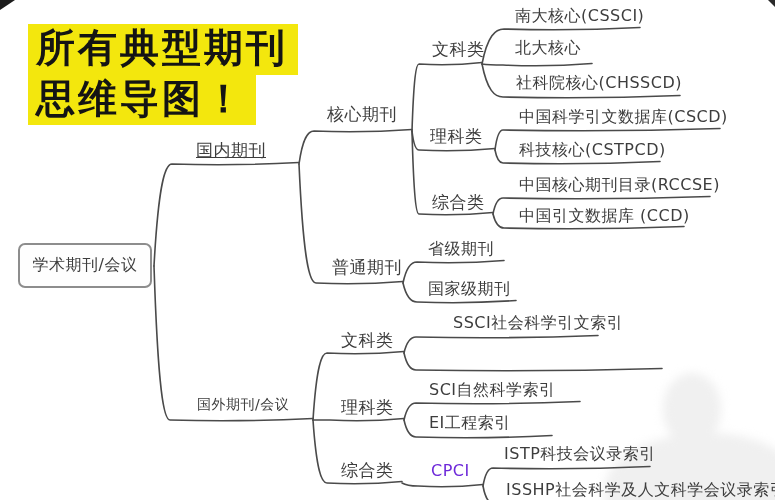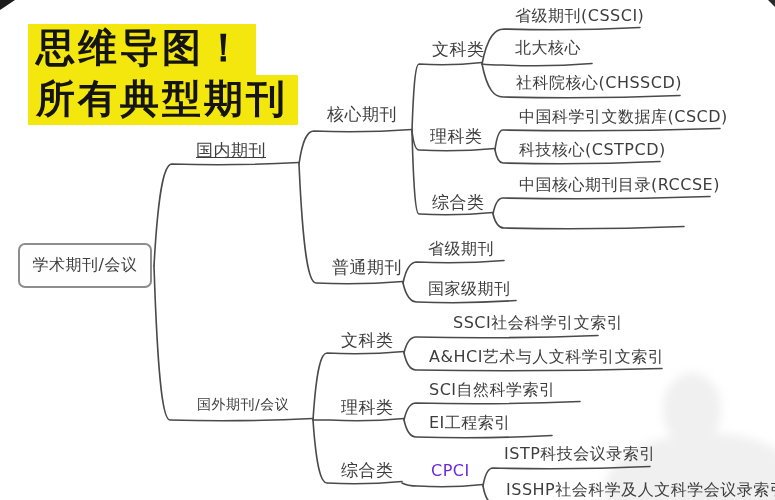--- a/index.html
+++ b/index.html
@@ -37,22 +37,22 @@
   #watermark .body{position:absolute;left:0px;top:68px;width:190px;height:100px;border-radius:55% 45% 0 0;}
   
   .corner{position:absolute;width:0;height:0;z-index:4;}
   #corner-tl{left:0;top:0;border-top:10px solid #1c1c1c;border-right:15px solid transparent;}
   #corner-tr{right:0;top:0;border-top:7px solid #2a2a2a;border-left:7px solid transparent;}
 </style>
 </head>
 <body>
 
 <div id="title-block">
+  <div class="title-line" style="background: rgb(243, 231, 13); color: rgb(20, 20, 20);">所有典型期刊</div>
   <div class="title-line" style="background: rgb(243, 231, 13); color: rgb(20, 20, 20);">思维导图！</div>
-  <div class="title-line" style="background: rgb(243, 231, 13); color: rgb(20, 20, 20);">所有典型期刊</div>
 </div>
 
 <svg id="map-svg" width="775" height="500" viewBox="0 0 775 500">
     <path d="M 154 266 C 158.5 184.39999999999998, 164.8 164, 172 164 Q 235.5 166, 299 162.5" stroke="#4a4a4a"></path>
     <path d="M 299 164 C 302.75 137.6, 308 131, 314 131 Q 363 133, 412 129.5" stroke="#4a4a4a"></path>
     <path d="M 412 131 C 413.75 77.4, 416.2 64, 419 64 Q 450.5 66, 482 62.5" stroke="#4a4a4a"></path>
     <path d="M 482 64 C 487.5 36, 495.2 29, 504 29 Q 572 31, 640 27.5" stroke="#4a4a4a"></path>
     <path d="M 482 64 C 487.25 64.8, 494.6 65, 503 65 Q 547.5 67, 592 63.5" stroke="#4a4a4a"></path>
     <path d="M 482 64 C 487.25 90.4, 494.6 97, 503 97 Q 591.5 99, 680 95.5" stroke="#4a4a4a"></path>
     <path d="M 412 131 C 413.75 146.2, 416.2 150, 419 150 Q 457 152, 495 148.5" stroke="#4a4a4a"></path>
@@ -75,35 +75,35 @@
     <path d="M 402 483 C 406 485.4, 411.6 486, 418 486 Q 450.5 488, 483 484.5" stroke="#4a4a4a"></path>
     <path d="M 483 486 C 485.5 471.6, 489 468, 493 468 Q 571.5 470, 650 466.5" stroke="#4a4a4a"></path>
     <path d="M 483 486 C 485.5 499.6, 489 503, 493 503 Q 634.5 505, 776 501.5" stroke="#4a4a4a"></path>
   </svg>
 
 <div id="map-layer">
     <div class="root-box" style="left: 18px; top: 243px; width: 134px; height: 45px; color: rgb(61, 61, 61); border-color: rgb(141, 141, 141);">学术期刊/会议</div>
     <div class="node-label" style="left: 196px; top: 141px; color: rgb(61, 61, 61); font-size: 17px; text-decoration: underline;">国内期刊</div>
     <div class="node-label" style="left: 327px; top: 105px; color: rgb(61, 61, 61); font-size: 17px;">核心期刊</div>
     <div class="node-label" style="left: 432px; top: 40px; color: rgb(61, 61, 61); font-size: 17px;">文科类</div>
-    <div class="node-label" style="left: 515px; top: 7px; color: rgb(61, 61, 61);">省级期刊(CSSCI)</div>
+    <div class="node-label" style="left: 515px; top: 7px; color: rgb(61, 61, 61);">南大核心(CSSCI)</div>
     <div class="node-label" style="left: 515px; top: 39px; color: rgb(61, 61, 61);">北大核心</div>
     <div class="node-label" style="left: 516px; top: 74px; color: rgb(61, 61, 61);">社科院核心(CHSSCD)</div>
     <div class="node-label" style="left: 430px; top: 127px; color: rgb(61, 61, 61); font-size: 17px;">理科类</div>
     <div class="node-label" style="left: 519px; top: 108px; color: rgb(61, 61, 61);">中国科学引文数据库(CSCD)</div>
     <div class="node-label" style="left: 519px; top: 141px; color: rgb(61, 61, 61);">科技核心(CSTPCD)</div>
     <div class="node-label" style="left: 432px; top: 193px; color: rgb(61, 61, 61); font-size: 17px;">综合类</div>
     <div class="node-label" style="left: 519px; top: 176px; color: rgb(61, 61, 61);">中国核心期刊目录(RCCSE)</div>
+    <div class="node-label" style="left: 519px; top: 207px; color: rgb(61, 61, 61);">中国引文数据库 (CCD)</div>
     <div class="node-label" style="left: 332px; top: 258px; color: rgb(61, 61, 61); font-size: 17px;">普通期刊</div>
     <div class="node-label" style="left: 428px; top: 240px; color: rgb(61, 61, 61);">省级期刊</div>
     <div class="node-label" style="left: 428px; top: 280px; color: rgb(61, 61, 61);">国家级期刊</div>
     <div class="node-label" style="left: 197px; top: 397px; color: rgb(61, 61, 61); font-size: 14px;">国外期刊/会议</div>
     <div class="node-label" style="left: 341px; top: 331px; color: rgb(61, 61, 61); font-size: 17px;">文科类</div>
     <div class="node-label" style="left: 429px; top: 314px; color: rgb(61, 61, 61); margin-left: 24px;">SSCI社会科学引文索引</div>
-    <div class="node-label" style="left: 429px; top: 348px; color: rgb(61, 61, 61);">A&amp;HCI艺术与人文科学引文索引</div>
     <div class="node-label" style="left: 341px; top: 398px; color: rgb(61, 61, 61); font-size: 17px;">理科类</div>
     <div class="node-label" style="left: 429px; top: 381px; color: rgb(61, 61, 61);">SCI自然科学索引</div>
     <div class="node-label" style="left: 429px; top: 414px; color: rgb(61, 61, 61);">EI工程索引</div>
     <div class="node-label" style="left: 341px; top: 461px; color: rgb(61, 61, 61); font-size: 17px;">综合类</div>
     <div class="node-label" style="left: 431px; top: 462px; color: #6d28d9;">CPCI</div>
     <div class="node-label" style="left: 504px; top: 445px; color: rgb(61, 61, 61);">ISTP科技会议录索引</div>
     <div class="node-label" style="left: 506px; top: 481px; color: rgb(61, 61, 61);">ISSHP社会科学及人文科学会议录索引</div>
   </div>
 
 <div id="watermark">

